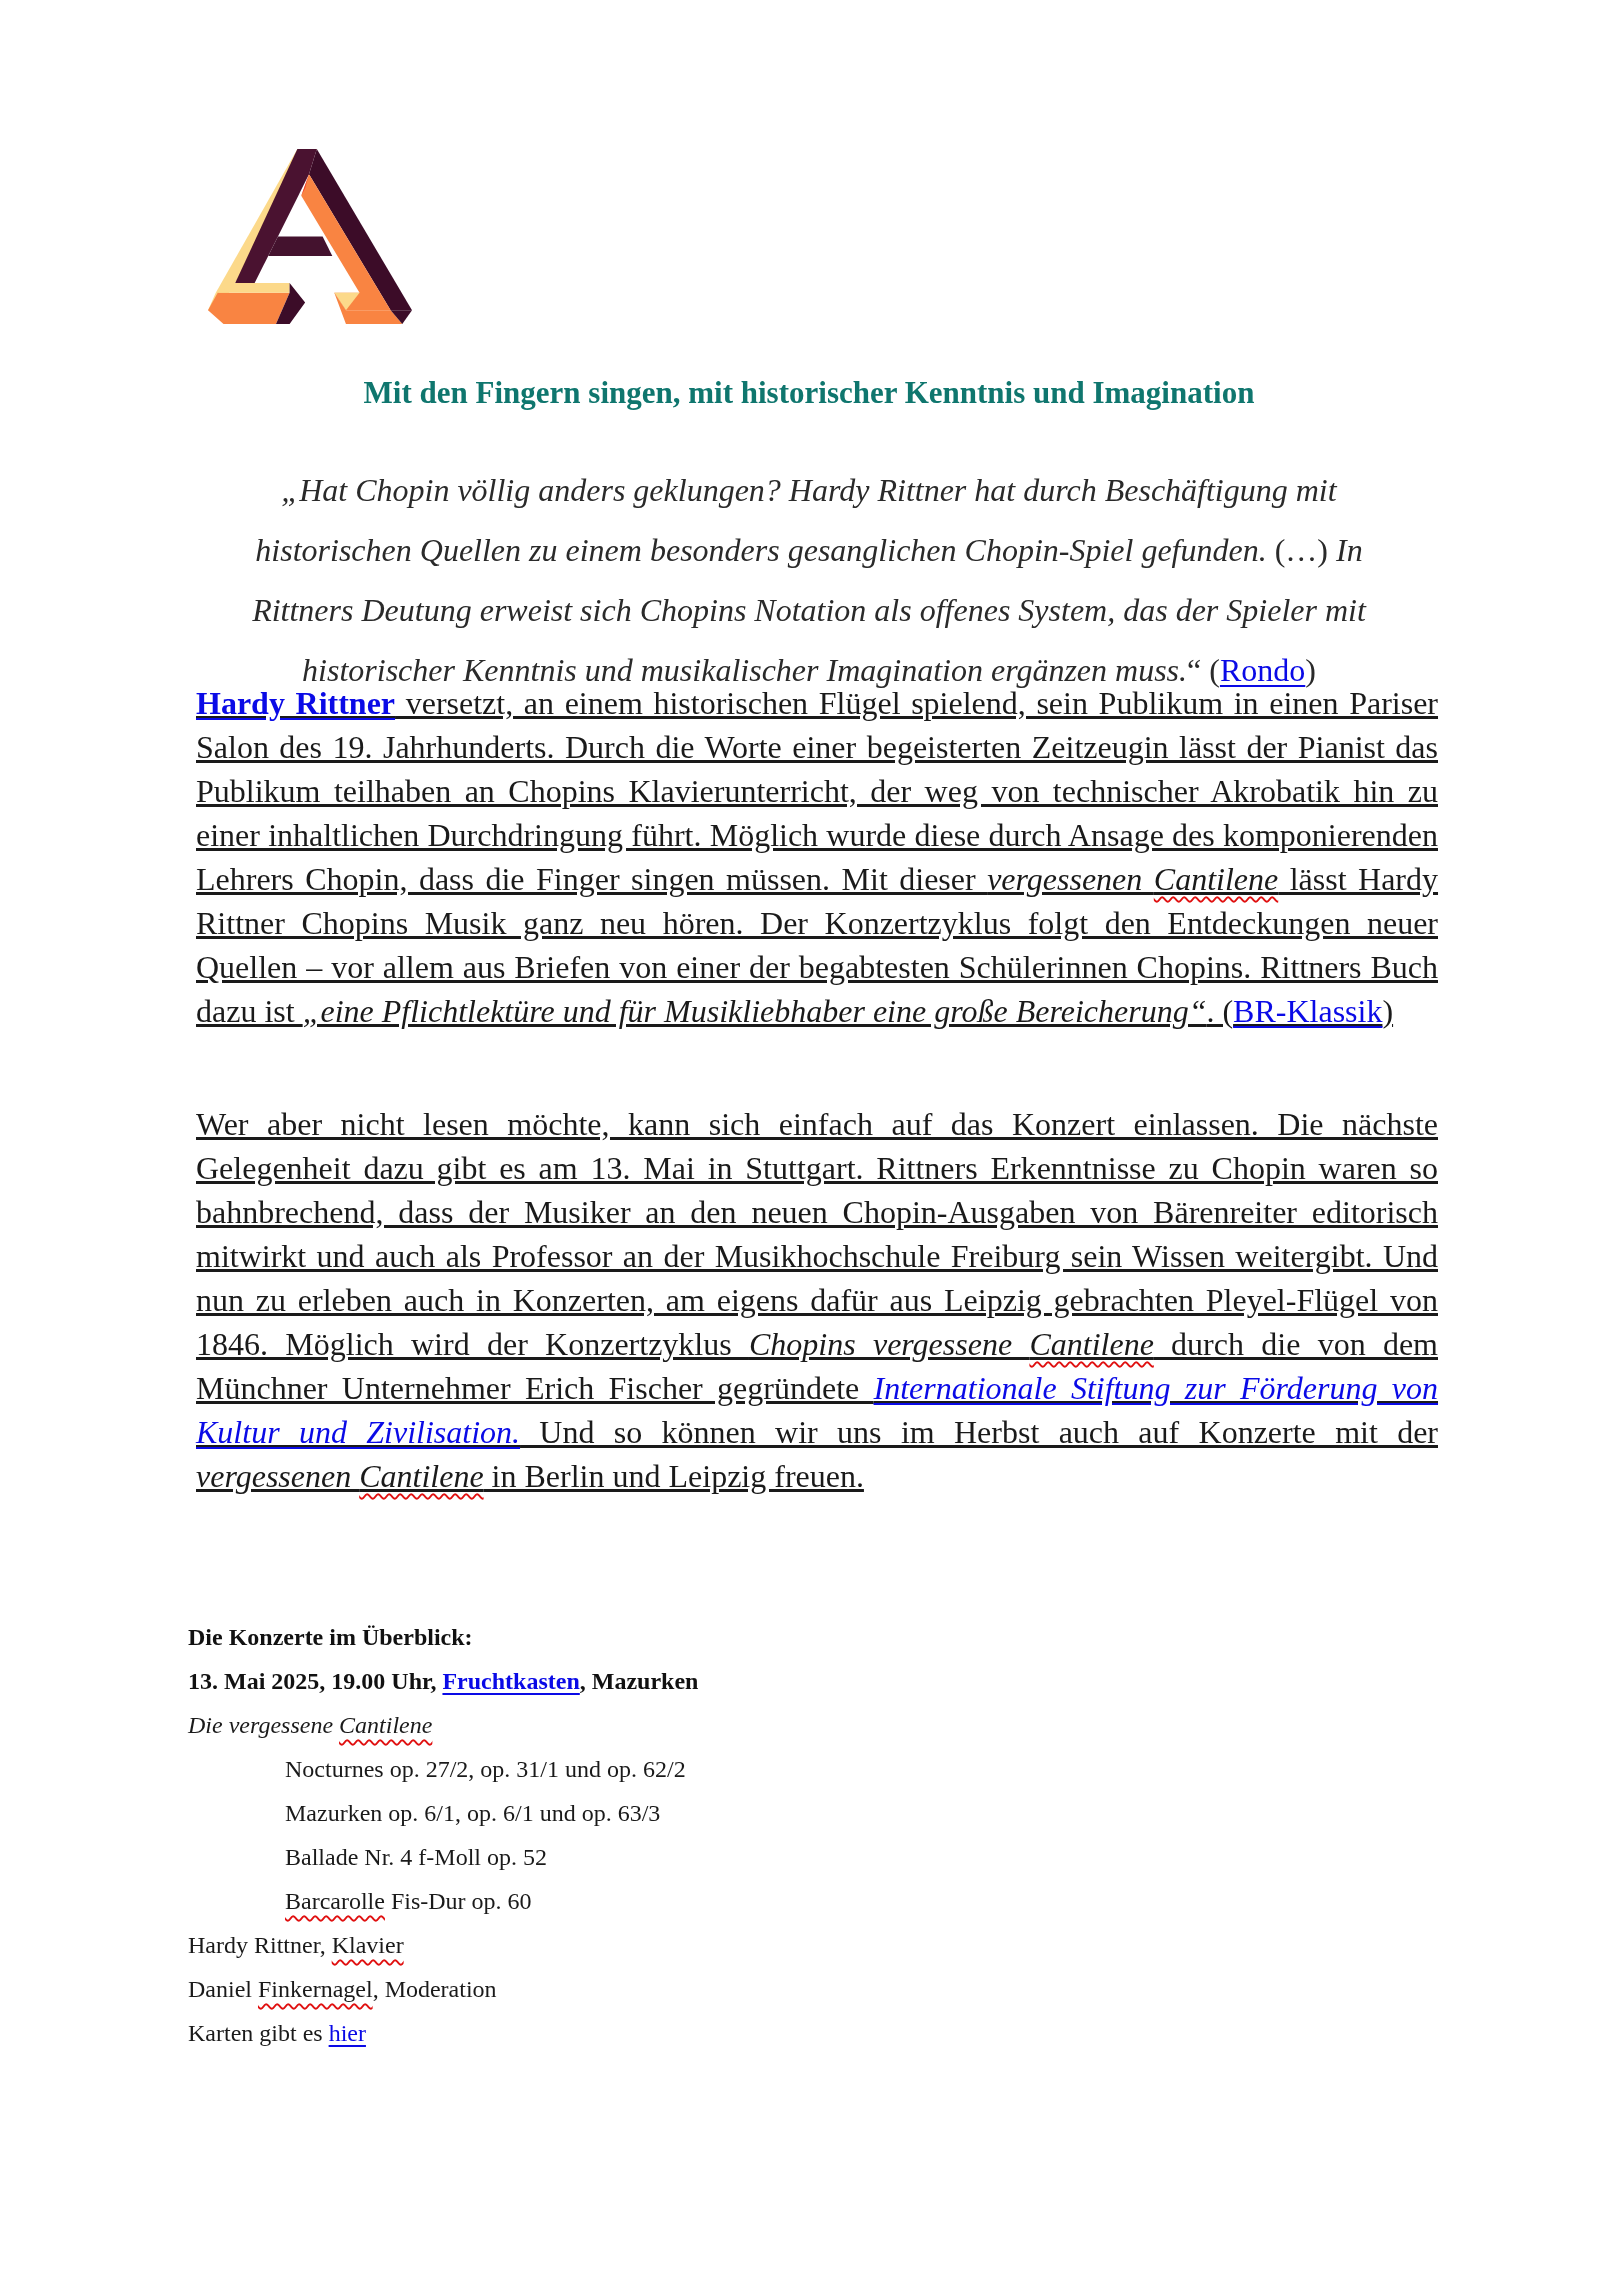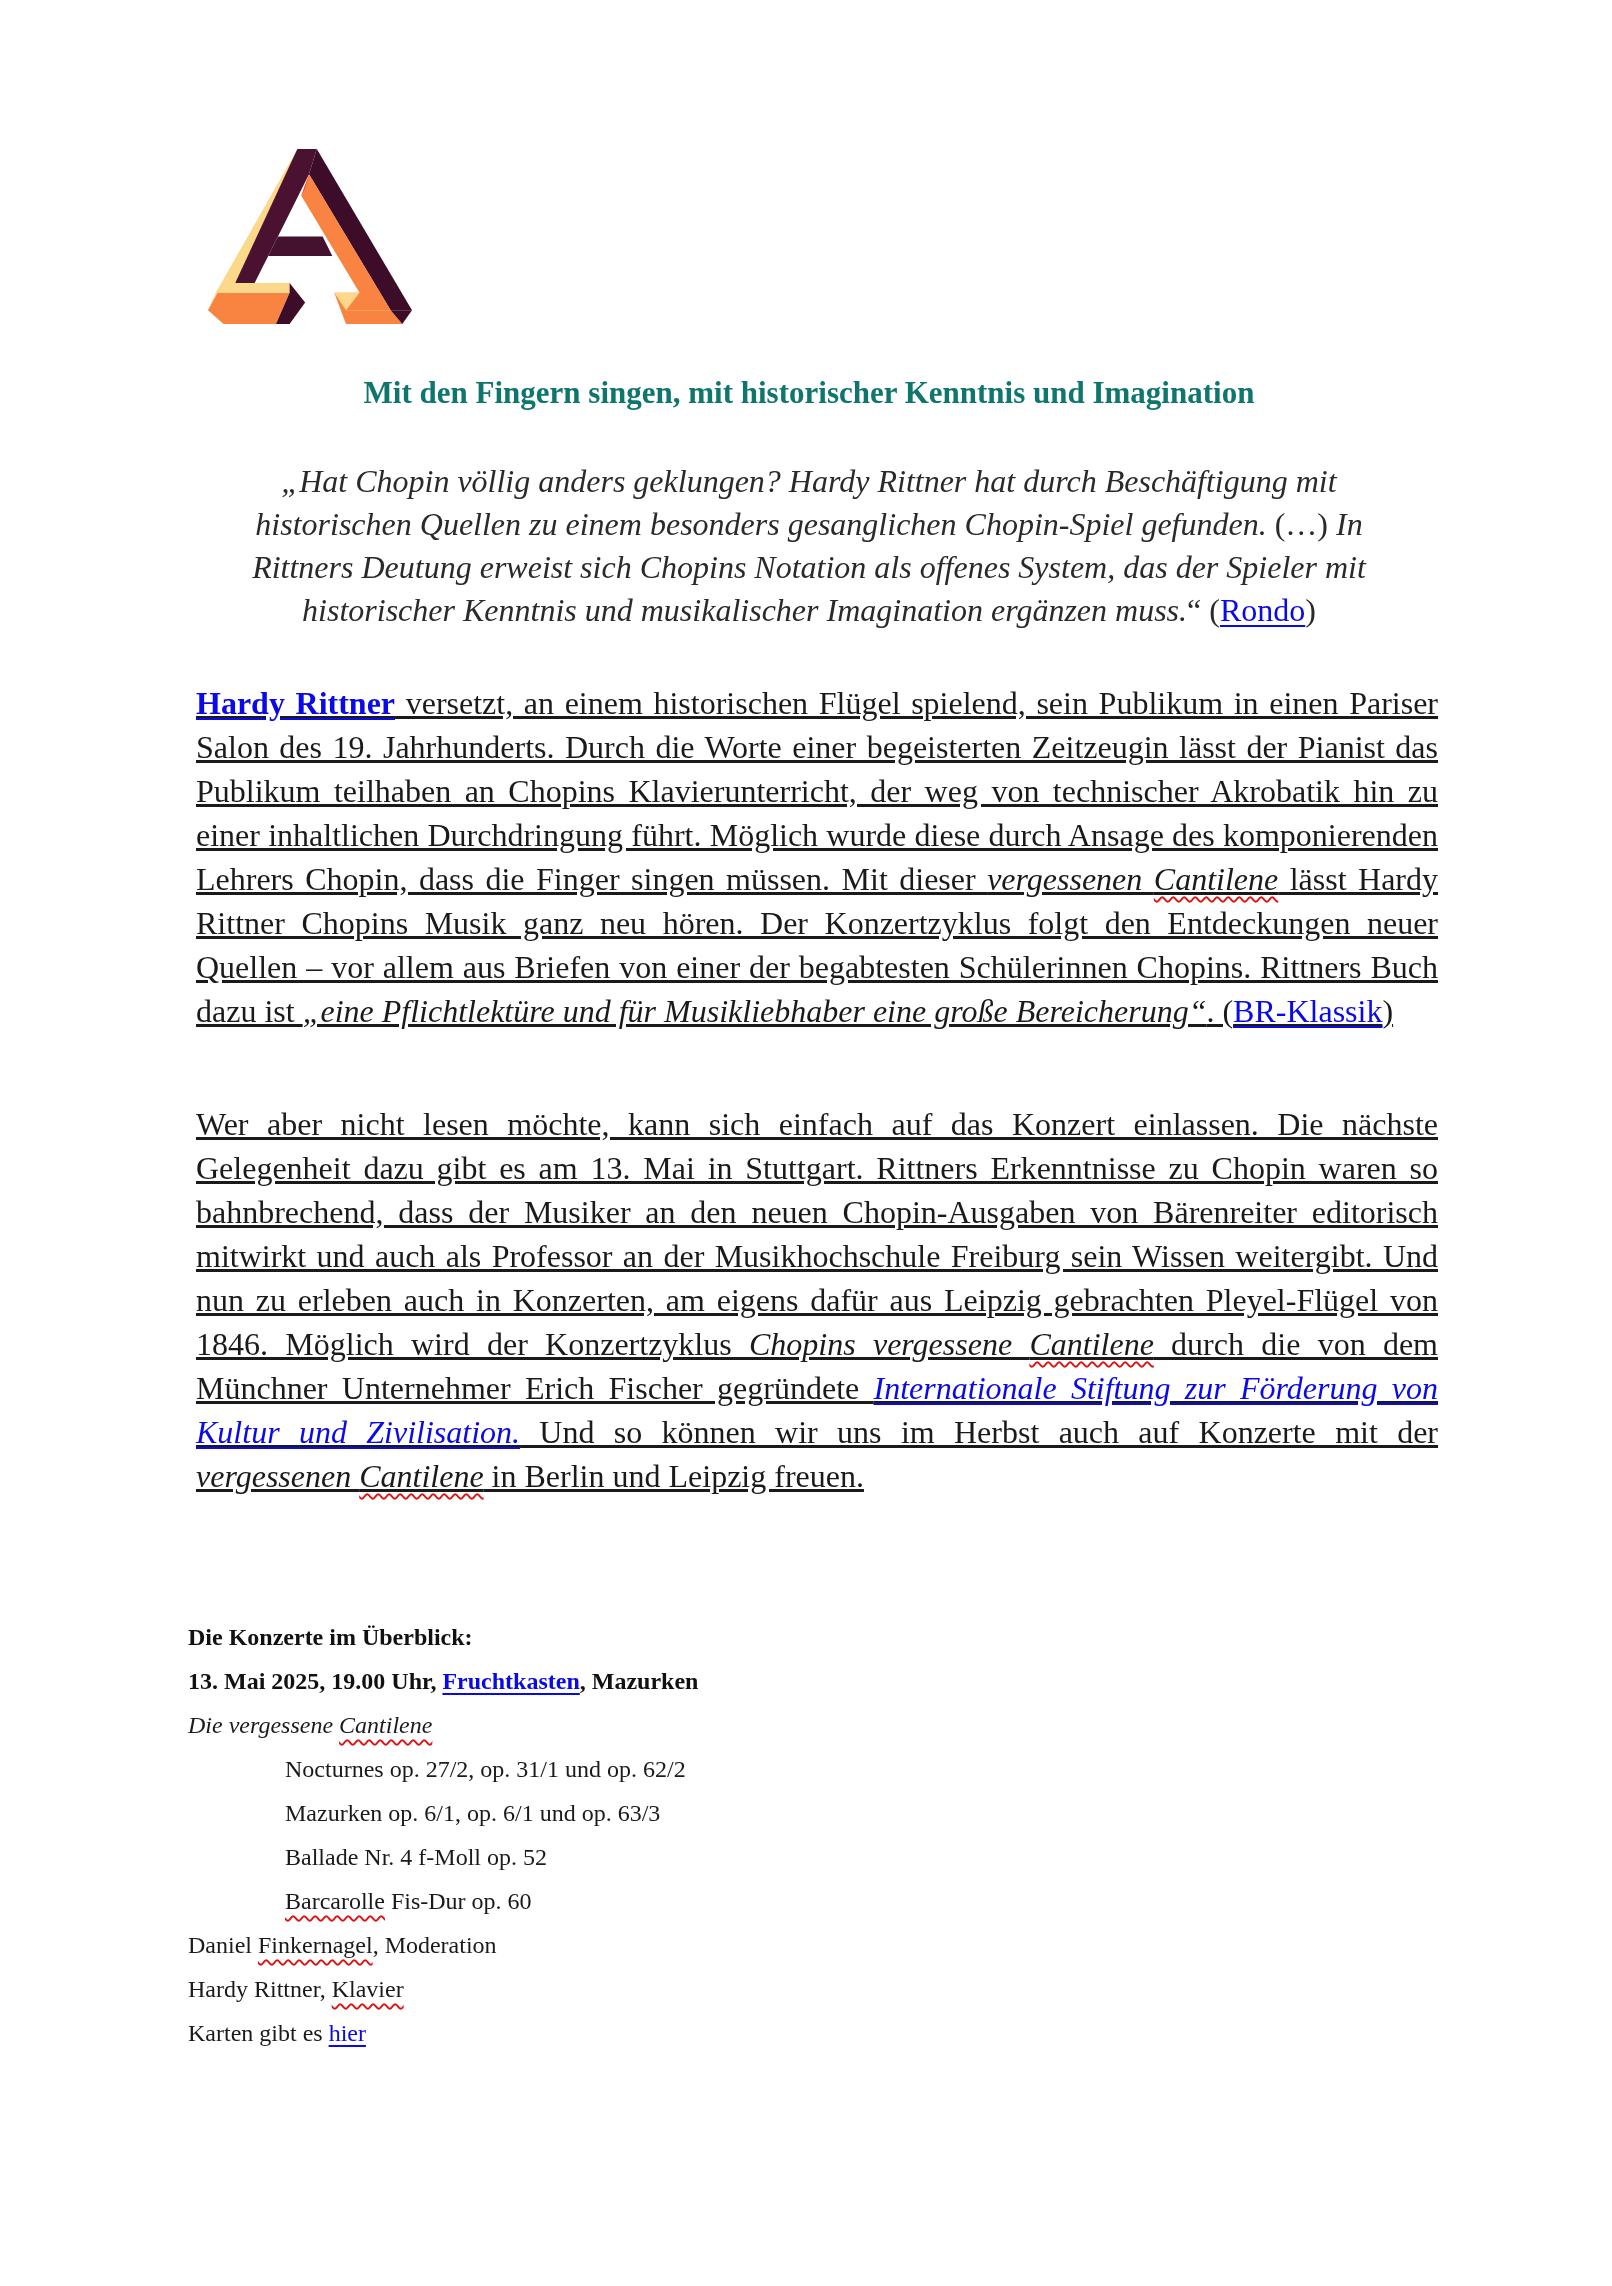--- a/index.html
+++ b/index.html
@@ -40,21 +40,21 @@
       color: #0f766e;
     }
     .quote {
       position: absolute;
       left: 29px;
       top: 460px;
       width: 1184px;
       text-align: center;
       font-style: italic;
       font-size: 32px;
-      line-height: 43px;
+      line-height: 60px;
       color: #2a2a2a;
     }
     .quote .plain { font-style: normal; }
     a, .link {
       color: #0a0ae6;
       text-decoration: underline;
       text-underline-offset: 3.9px;
       text-decoration-thickness: 1.9px;
       cursor: pointer;
     }
@@ -133,19 +133,19 @@
   </div>
 
   <div class="overview">
     <span class="row bold">Die Konzerte im Überblick:</span>
     <span class="row bold"><span>13. Mai 2025, 19.00 Uhr, </span><a>Fruchtkasten</a><span>, Mazurken</span></span>
     <span class="row italic"><span>Die vergessene </span><span class="spell">Cantilene</span></span>
     <span class="row indent">Nocturnes op. 27/2, op. 31/1 und op. 62/2</span>
     <span class="row indent">Mazurken op. 6/1, op. 6/1 und op. 63/3</span>
     <span class="row indent">Ballade Nr. 4 f-Moll op. 52</span>
     <span class="row indent"><span class="spell">Barcarolle</span><span> Fis-Dur op. 60</span></span>
+    <span class="row"><span>Hardy Rittner, </span><span class="spell">Klavier</span><span></span></span>
     <span class="row"><span>Daniel </span><span class="spell">Finkernagel</span><span>, Moderation</span></span>
-    <span class="row"><span>Hardy Rittner, </span><span class="spell">Klavier</span><span></span></span>
     <span class="row"><span>Karten gibt es </span><a>hier</a></span>
   </div>
 
 </div>
 
 
 </body></html>

